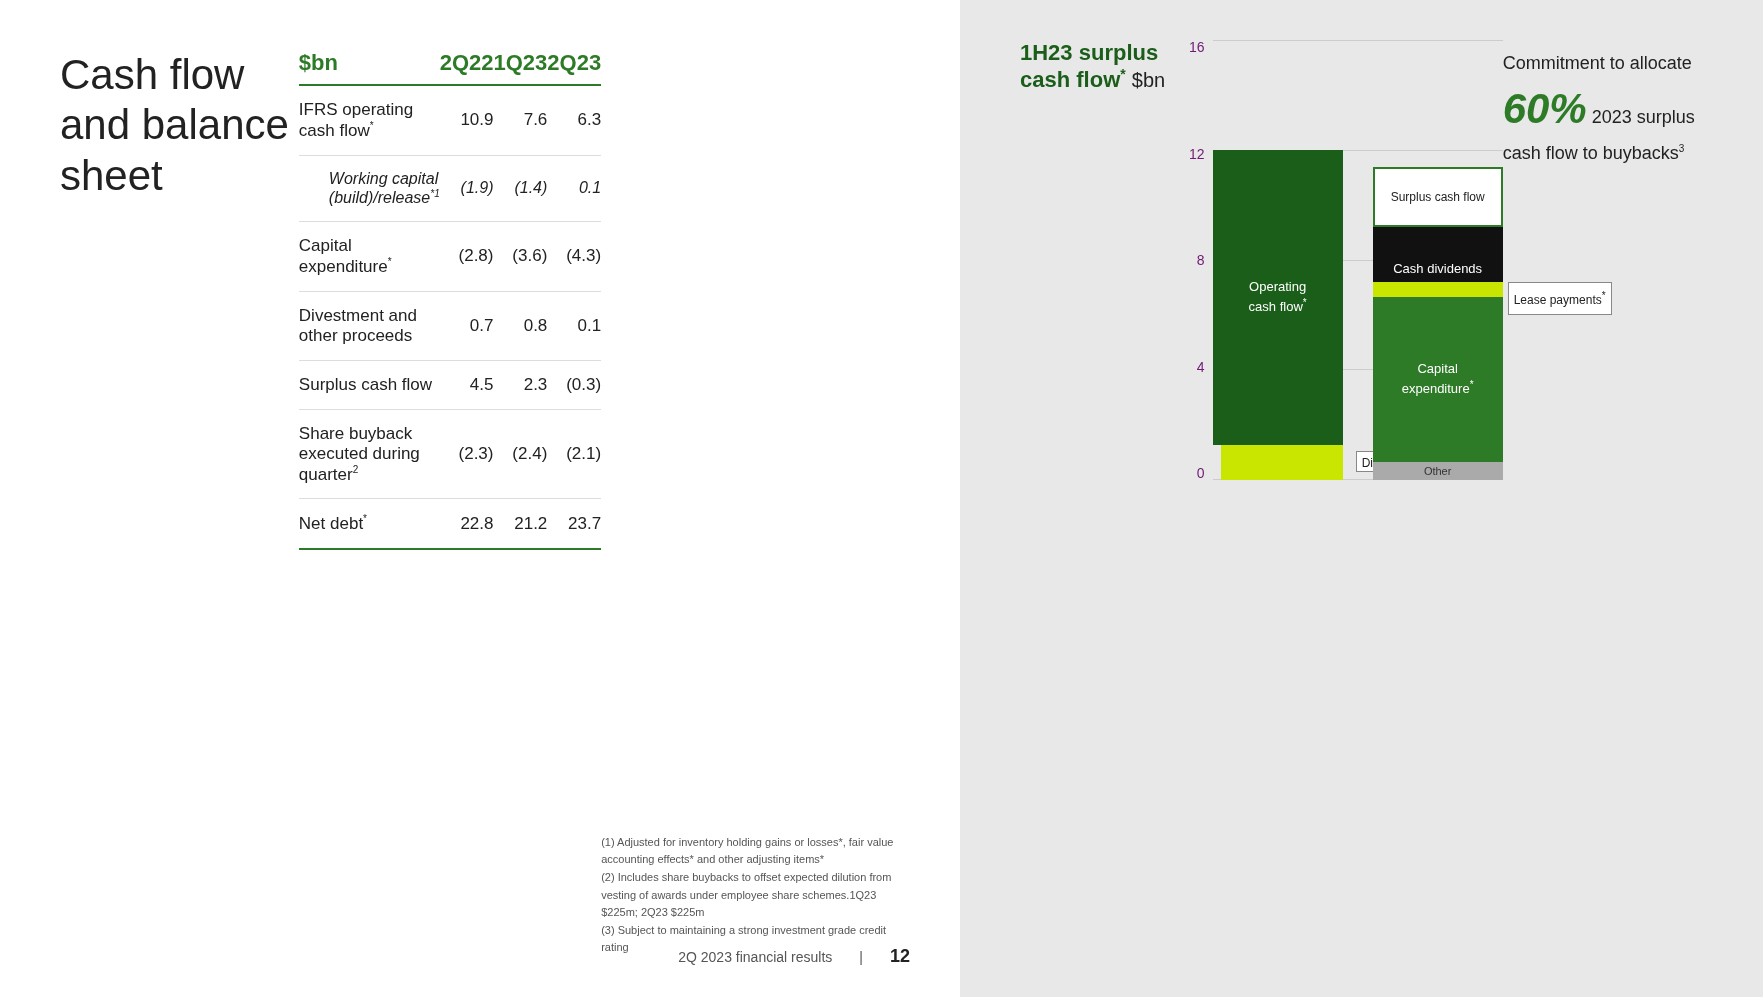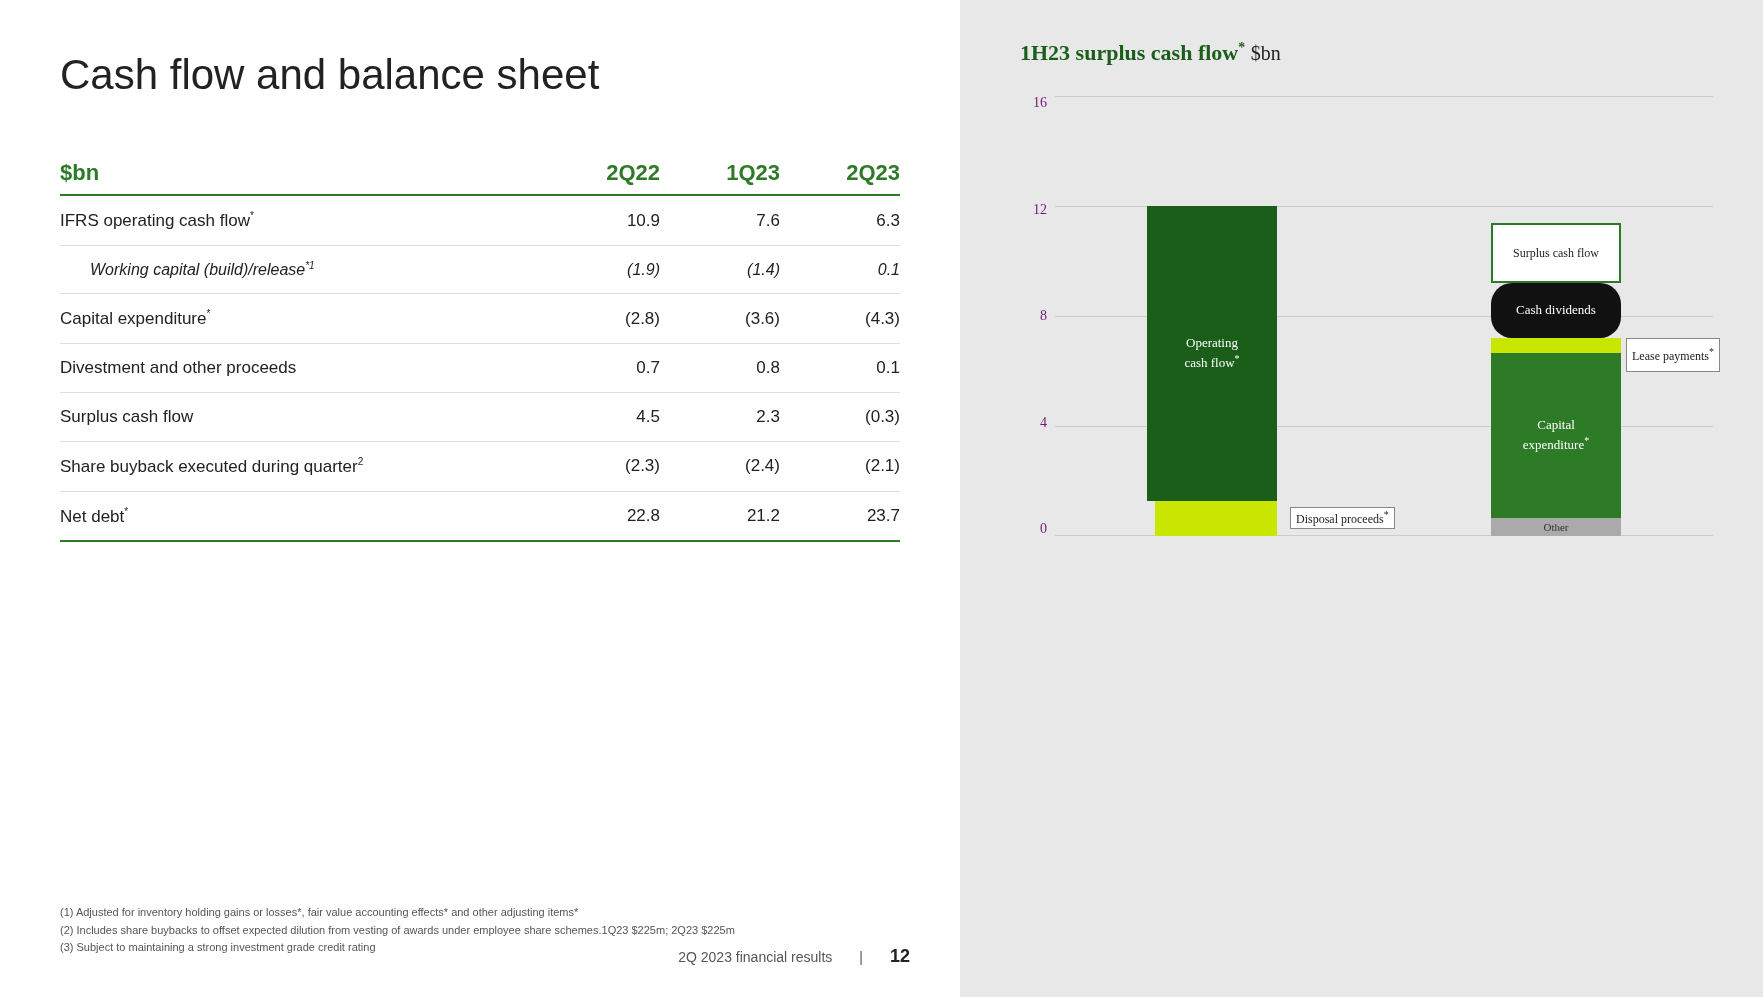--- a/index.html
+++ b/index.html
@@ -10,31 +10,30 @@
       height: 997px;
       display: flex;
       overflow: hidden;
     }
     .left-panel {
       background: #ffffff;
       width: 960px;
       height: 997px;
       padding: 50px 60px 40px 60px;
       display: flex;
-      flex-direction: column;
+      flex-direction: row;
       position: relative;
     }
     .right-panel {
       background: #e8e8e8;
       width: 803px;
       height: 997px;
       padding: 40px 50px 40px 60px;
       display: flex;
-      flex-direction: column;
-      font-family: Liberation Serif, serif;
+      flex-direction: row;
     }
     .page-title {
       font-size: 42px;
       font-weight: 300;
       color: #222;
       margin-bottom: 60px;
       line-height: 1.2;
     }
     .table-container {
       flex: 1;
@@ -340,25 +339,30 @@
           </div>
 
           <div class="bar-segment mid-green-seg" style="height:165px; display:flex; align-items:center; justify-content:center;">
             <span class="bar-label-inside">Capital<br>expenditure<sup>*</sup></span>
           </div>
 
           <div class="bar-segment yellow-seg" style="height:15px; position:relative;">
             <span style="position:absolute;top:0px;left:135px;font-size:12px;color:#222;white-space:nowrap;background:white;border:1px solid #888;padding:7px 5px;">Lease payments<sup>*</sup></span>
           </div>
 
-          <div class="bar-segment black-seg" style="height:55px; display:flex; align-items:center; justify-content:center;border-radius:21px;">
+          <div class="bar-segment black-seg" style="height:55px; display:flex; align-items:flex-end; justify-content:center;">
             <span class="bar-label-inside">Cash dividends</span>
           </div>
 
           <div style="height:60px; border:2px solid #2d7a27; background:white; display:flex; align-items:center; justify-content:center;">
             <span style="font-size:12px;color:#222;text-align:center;">Surplus cash flow</span>
           </div>
         </div>
       </div>
     </div>
   </div>
 
+  <div class="commitment-text">
+    <span>Commitment to allocate</span>
+    <span class="pct">60%</span>
+    <span> 2023 surplus<br>cash flow to buybacks<sup>3</sup></span>
+  </div>
 </div>
 
 </body></html>

